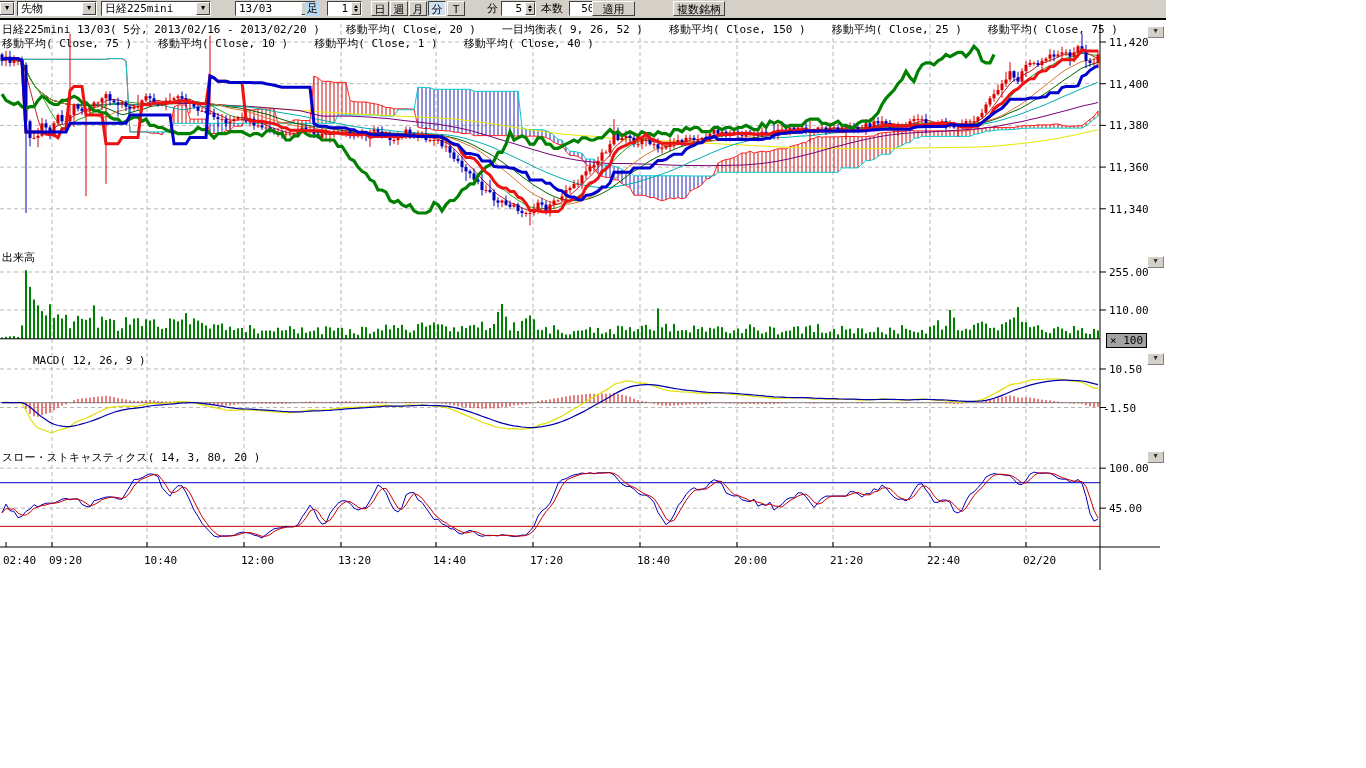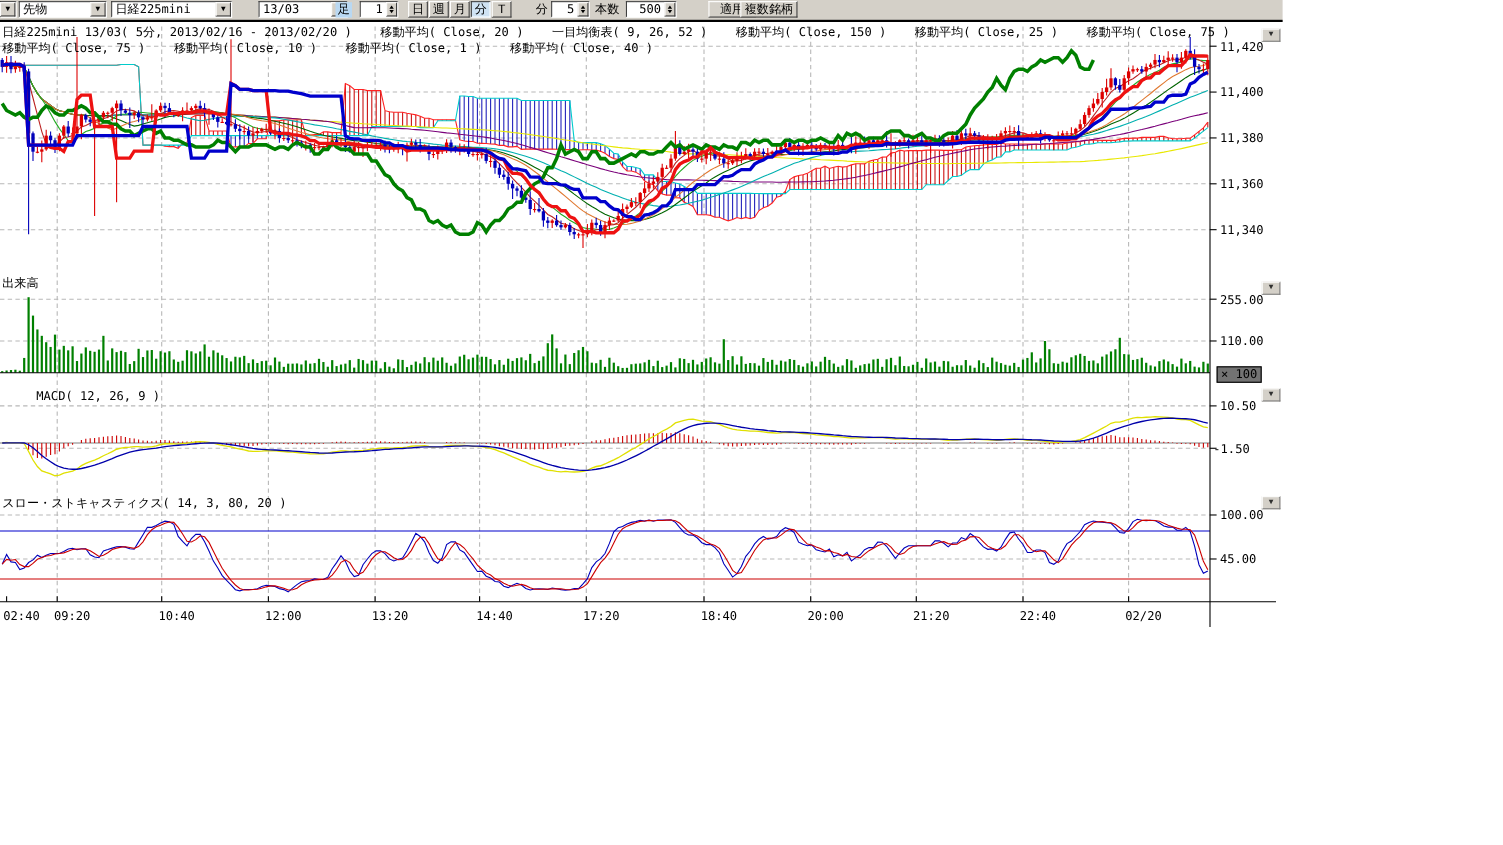--- a/index.html
+++ b/index.html
@@ -27,21 +27,21 @@
         border-left:2px solid transparent;border-right:2px solid transparent;border-top:3px solid #000;}
   .tbtn{position:absolute;top:1px;height:15px;box-sizing:border-box;background:#d4d0c8;
         border:1px solid;border-color:#fff #404040 #404040 #fff;font-size:11px;
         line-height:12px;text-align:center;padding:0;}
   .tbtn.pressed{border-color:#404040 #fff #fff #404040;background:#cfe2f3;}
   
   .legend{position:absolute;left:2px;font-size:11px;line-height:13px;white-space:nowrap;z-index:3;color:#000;}
   .legend span{margin-right:26px;}
   .pane-label{position:absolute;left:2px;font-size:11px;line-height:13px;z-index:3;color:#000;white-space:nowrap;}
   .mult-box{position:absolute;left:1106px;top:333px;width:41px;height:15px;border:1px solid #000;
-        background:#737373;font-size:11px;line-height:13px;text-align:center;z-index:3;box-sizing:border-box;}
+        background:#a3a3a3;font-size:11px;line-height:13px;text-align:center;z-index:3;box-sizing:border-box;}
   .pane-arrow{position:absolute;left:1147px;width:17px;height:12px;background:#d4d0c8;
         border:1px solid;border-color:#fff #808080 #808080 #fff;box-sizing:border-box;
         font-size:7px;line-height:9px;text-align:center;color:#303030;z-index:3;}
   .pane-arrow::before{content:"▼";}
   #chart-svg{position:absolute;left:0;top:0;z-index:1;}
 </style>
 </head>
 <body>
 
 <div class="screen">
@@ -77,21 +77,21 @@
     <div class="tlabel" style="left:487px;">分</div>
     <div class="spin" style="left:501px;width:35px;">
       <span>5</span>
       <span class="spinbtn"></span>
     </div>
     <div class="tlabel" style="left:541px;">本数</div>
     <div class="spin" style="left:569px;width:46px;">
       <span>500</span>
       <span class="spinbtn"></span>
     </div>
-    <button class="tbtn" style="left:644px;width:43px;">適用</button>
+    <button class="tbtn" style="left:592px;width:43px;">適用</button>
     <button class="tbtn" style="left:673px;width:52px;">複数銘柄</button>
   </div>
 
   <div class="legend" style="top:23px;"><span>日経225mini 13/03( 5分, 2013/02/16 - 2013/02/20 )</span><span>移動平均( Close, 20 )</span><span>一目均衡表( 9, 26, 52 )</span><span>移動平均( Close, 150 )</span><span>移動平均( Close, 25 )</span><span>移動平均( Close, 75 )</span></div>
   <div class="legend" style="top:37px;"><span>移動平均( Close, 75 )</span><span>移動平均( Close, 10 )</span><span>移動平均( Close, 1 )</span><span>移動平均( Close, 40 )</span></div>
 
   <div class="pane-label" style="top:251px;">出来高</div>
   <div class="pane-label" style="top:354px;padding-left:31px;">MACD( 12, 26, 9 )</div>
   <div class="pane-label" style="top:451px;">スロー・ストキャスティクス( 14, 3, 80, 20 )</div>
   <div class="mult-box">× 100</div>

